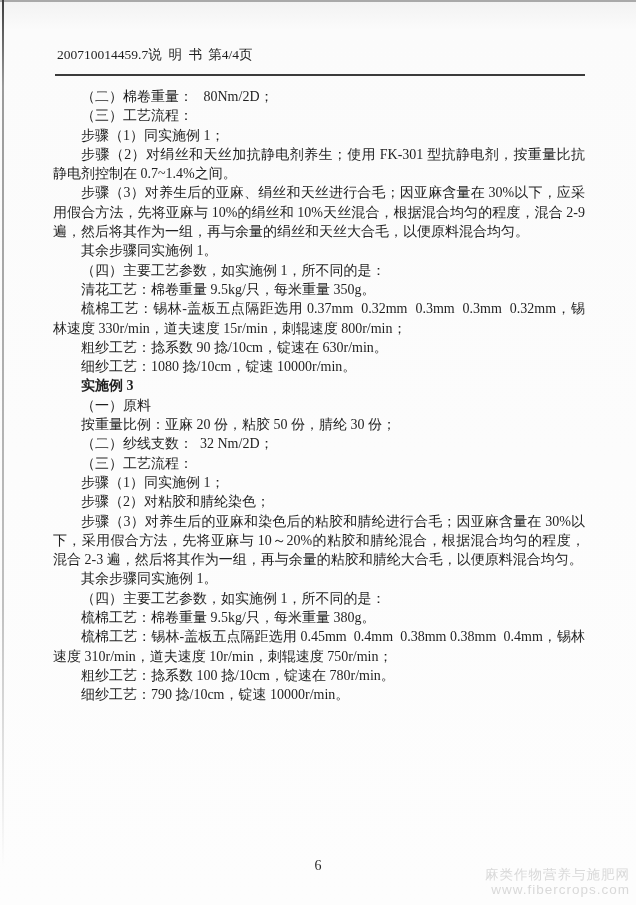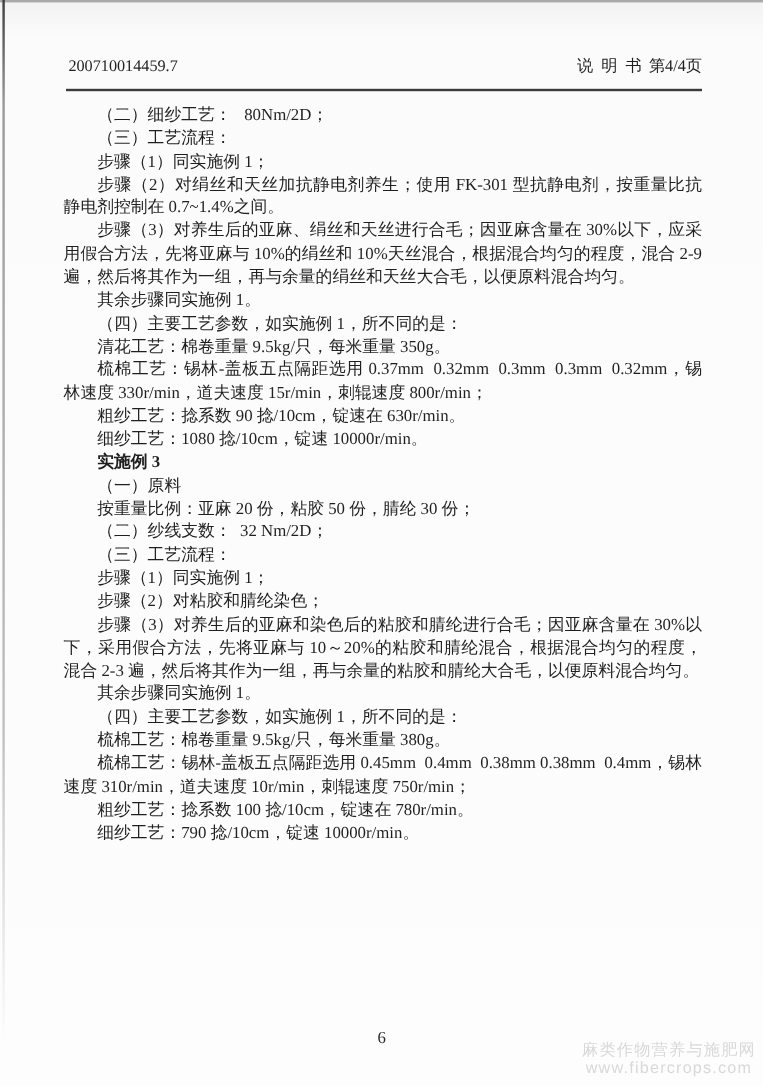--- a/index.html
+++ b/index.html
@@ -15,21 +15,21 @@
   .top-edge {
     position: absolute; top: 0; left: 0; right: 0; height: 2px;
     background: #a9a9a9;
   }
   .left-edge {
     position: absolute; top: 0; left: 2px; width: 2px; height: 868px;
     background: linear-gradient(180deg, #3d3d3d 0%, #9a9a9a 10%, #c0c0c0 70%, rgba(192,192,192,0) 100%);
   }
   .header {
     position: absolute; top: 46px; left: 57px; right: 51px;
-    display: flex; justify-content: space-between; align-items: baseline;
+    display: flex; align-items: baseline;
     font-size: 13.5px;
   }
   .header .right-group { white-space: pre; }
   .header .doc-title { white-space: pre; }
   .header .page-ind { margin-left: 6px; }
   .rule {
     position: absolute; top: 74px; left: 55px; width: 530px; height: 2px;
     background: #3b3b3b;
   }
   .doc-body {
@@ -40,41 +40,41 @@
   .doc-body p {
     margin: 0; text-indent: 2em; white-space: pre-wrap;
   }
   .doc-body p.example-heading { font-weight: bold; }
   .footer {
     position: absolute; top: 858px; left: 0; right: 0;
     text-align: center; font-size: 14px; color: #2a2a2a;
   }
   .watermark {
     position: absolute; right: 6px; bottom: 8px;
-    text-align: center;
+    text-align: right;
     font-family: "Liberation Sans", "DejaVu Sans", sans-serif;
     font-size: 13.5px; line-height: 15px;
     color: #d9d9d9; letter-spacing: 1px;
   }
 </style>
 </head>
 <body>
 
 <div class="sheet">
   <div class="top-edge"></div>
   <div class="left-edge"></div>
 
   <div class="header">
     <span class="app-no">200710014459.7</span>
     <span class="right-group"><span class="doc-title">说  明  书</span><span class="page-ind">第4/4页</span></span>
   </div>
   <div class="rule"></div>
 
   <div class="doc-body">
-    <p>（二）细纱工艺：   80Nm/2D；</p>
+    <p>（二）棉卷重量：   80Nm/2D；</p>
     <p>（三）工艺流程：</p>
     <p>步骤（1）同实施例 1；</p>
     <p>步骤（2）对绢丝和天丝加抗静电剂养生；使用 FK-301 型抗静电剂，按重量比抗静电剂控制在 0.7~1.4%之间。</p>
     <p>步骤（3）对养生后的亚麻、绢丝和天丝进行合毛；因亚麻含量在 30%以下，应采用假合方法，先将亚麻与 10%的绢丝和 10%天丝混合，根据混合均匀的程度，混合 2-9 遍，然后将其作为一组，再与余量的绢丝和天丝大合毛，以便原料混合均匀。</p>
     <p>其余步骤同实施例 1。</p>
     <p>（四）主要工艺参数，如实施例 1，所不同的是：</p>
     <p>清花工艺：棉卷重量 9.5kg/只，每米重量 350g。</p>
     <p>梳棉工艺：锡林-盖板五点隔距选用 0.37mm  0.32mm  0.3mm  0.3mm  0.32mm，锡林速度 330r/min，道夫速度 15r/min，刺辊速度 800r/min；</p>
     <p>粗纱工艺：捻系数 90 捻/10cm，锭速在 630r/min。</p>
     <p>细纱工艺：1080 捻/10cm，锭速 10000r/min。</p>

